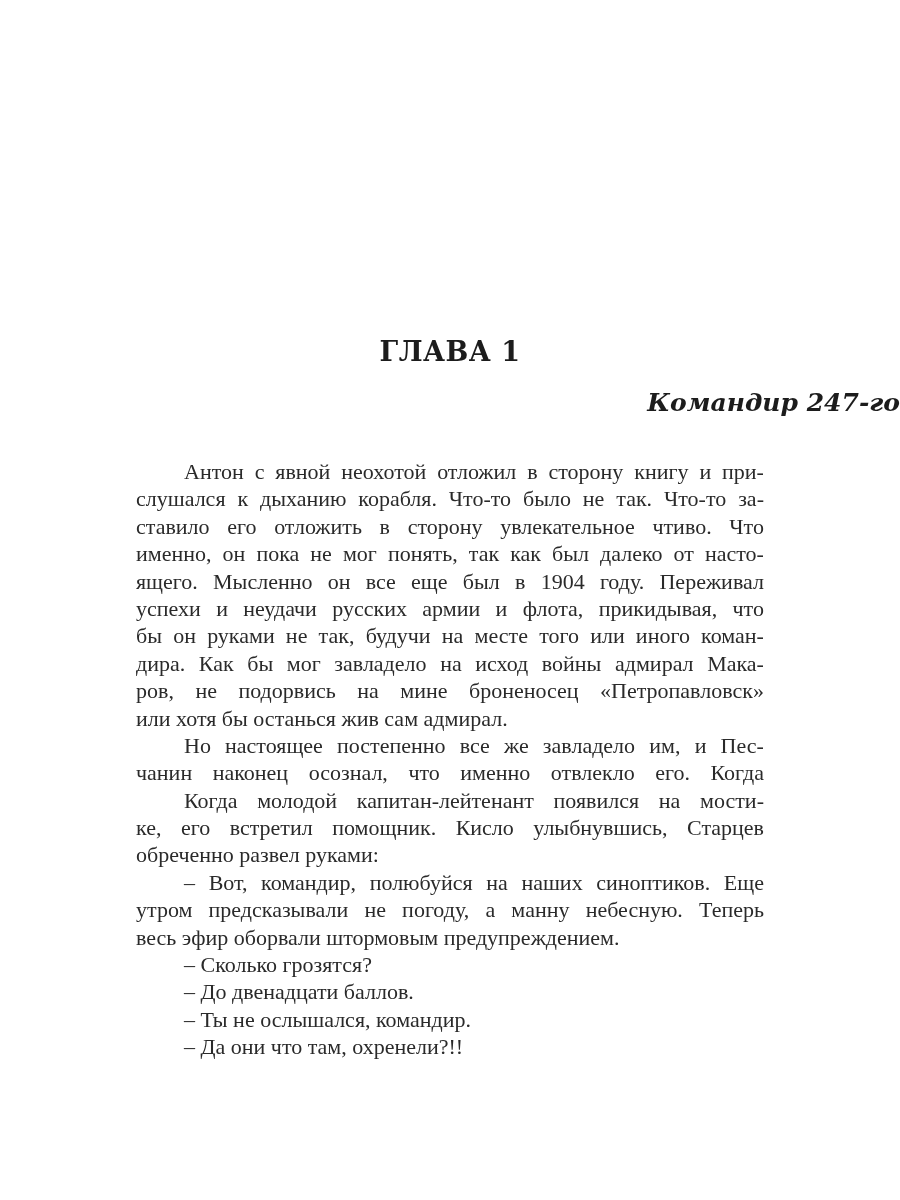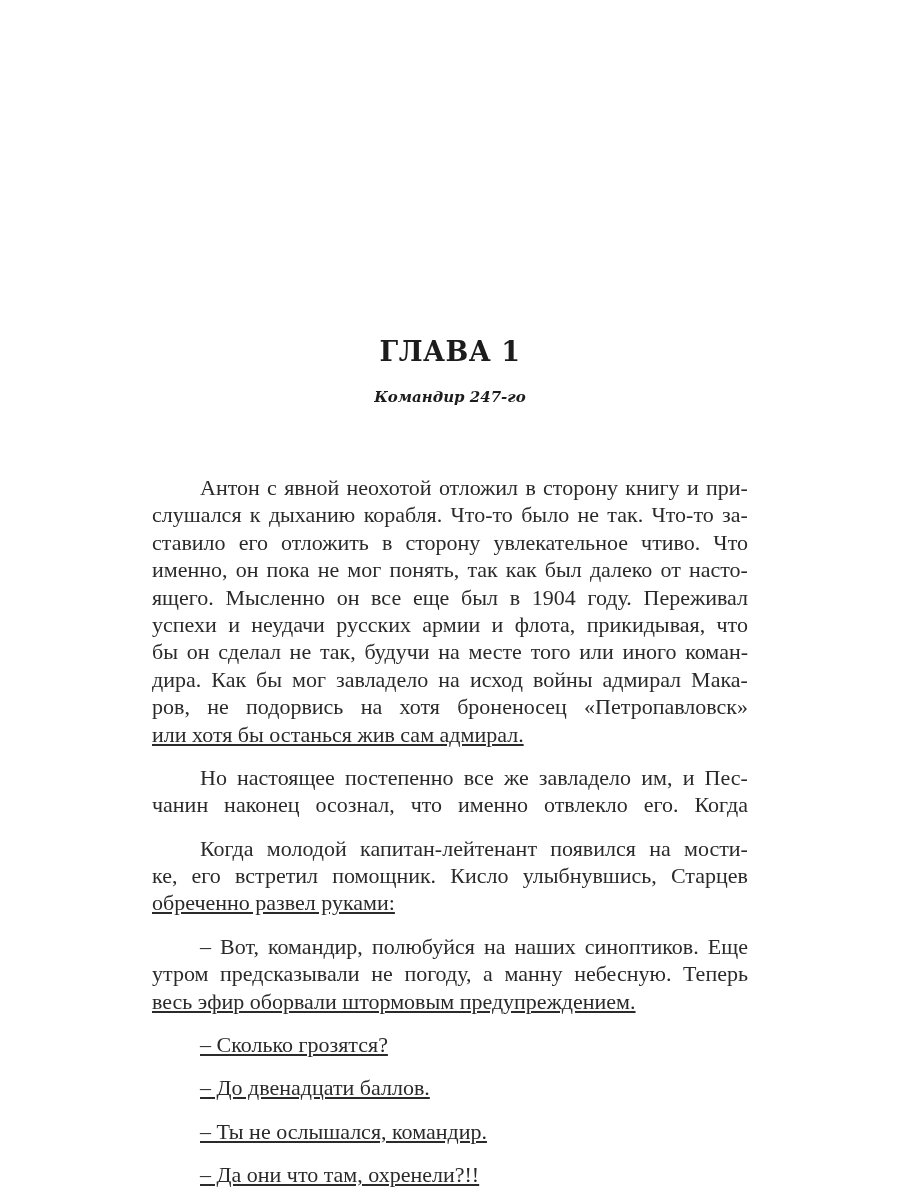--- a/index.html
+++ b/index.html
@@ -26,45 +26,45 @@
     font-weight: bold;
     font-size: 27px;
     letter-spacing: 0.5px;
     color: #1c1c1c;
   }
   .chapter-subtitle {
     position: absolute;
     top: 388px;
     left: 0;
     width: 100%;
-    text-align: center;
+    text-align: right;
     font-family: "DejaVu Serif", serif;
     font-weight: bold;
     font-style: italic;
-    font-size: 15px;
+    font-size: 25px;
     color: #1c1c1c;
   }
   .body-text {
     position: absolute;
     left: 136px;
     top: 458px;
     width: 628px;
     font-size: 22px;
     line-height: 27.4px;
     color: #2a2a2a;
   }
-  .para { margin: 16px; }
+  .para { margin: 0; }
   .line { height: 27.4px; }
   .line.just {
     display: flex;
     justify-content: space-between;
   }
   .line.just span { white-space: pre; }
   .line.first { padding-left: 48px; }
-  .line.plain { white-space: pre; text-decoration: underline; }
+  .line.plain { white-space: pre; }
 </style>
 </head>
 <body>
 
 <div class="page">
   <h1 class="chapter-title">ГЛАВА 1</h1>
   <div class="chapter-subtitle">Командир 247-го</div>
   <div class="body-text" id="body-text">
       <div class="para">
         <div class="line first just">
@@ -134,21 +134,21 @@
           <span>русских</span>
           <span>армии</span>
           <span>и</span>
           <span>флота,</span>
           <span>прикидывая,</span>
           <span>что</span>
         </div>
         <div class="line just">
           <span>бы</span>
           <span>он</span>
-          <span>сделал</span>
+          <span>руками</span>
           <span>не</span>
           <span>так,</span>
           <span>будучи</span>
           <span>на</span>
           <span>месте</span>
           <span>того</span>
           <span>или</span>
           <span>иного</span>
           <span>коман-</span>
         </div>
@@ -162,21 +162,21 @@
           <span>исход</span>
           <span>войны</span>
           <span>адмирал</span>
           <span>Мака-</span>
         </div>
         <div class="line just">
           <span>ров,</span>
           <span>не</span>
           <span>подорвись</span>
           <span>на</span>
-          <span>хотя</span>
+          <span>мине</span>
           <span>броненосец</span>
           <span>«Петропавловск»</span>
         </div>
         <div class="line plain">или хотя бы останься жив сам адмирал.</div>
       </div>
       <div class="para">
         <div class="line first just">
           <span>Но</span>
           <span>настоящее</span>
           <span>постепенно</span>

